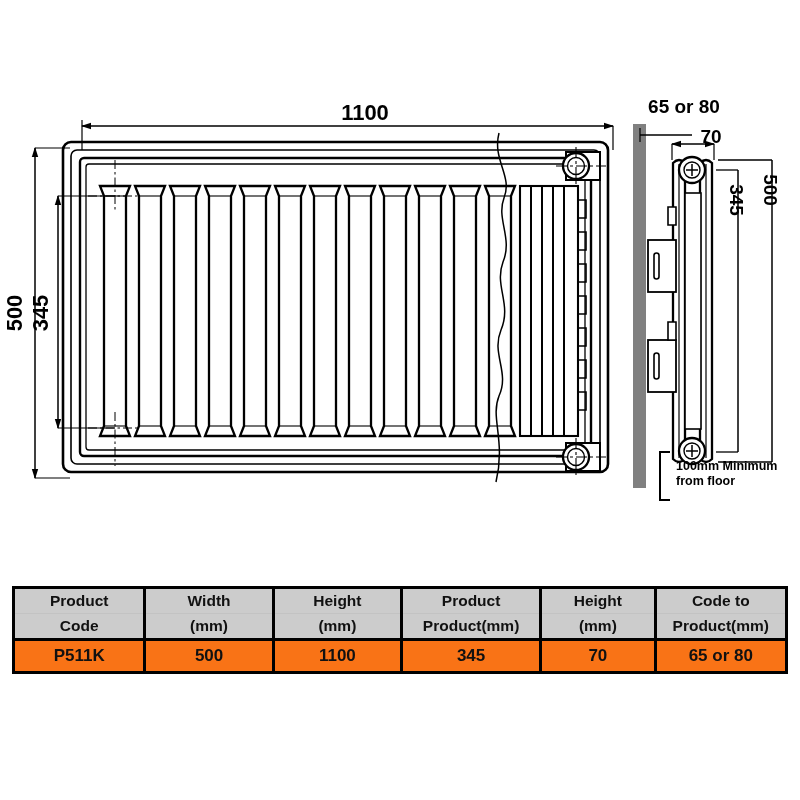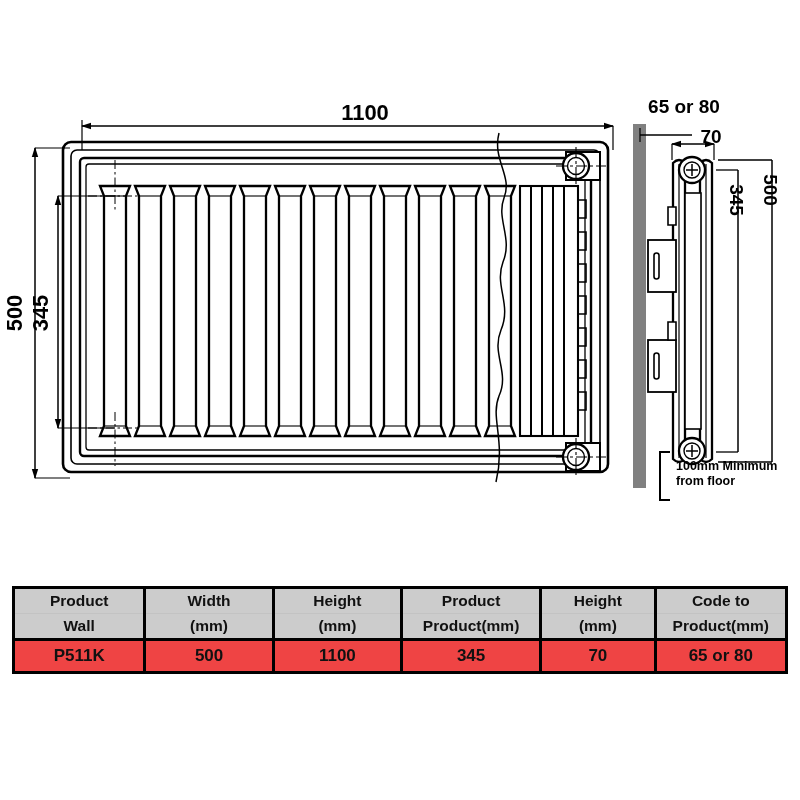--- a/index.html
+++ b/index.html
@@ -56,21 +56,21 @@
     line-height: 24px;
     padding: 0 2px;
   }
   table.spec tr.head-1 td {
     border-bottom: 1px solid #c3c3c3;
   }
   table.spec tr.head-2 td {
     border-bottom: 3px solid #000000;
   }
   table.spec tr.datarow td {
-    background: #ef4444;
+    background: #f97316;
     font-size: 17px;
     height: 28px;
     line-height: 28px;
   }
   .cell-small { font-size: 14px; }
 </style>
 </head>
 <body>
 
 <div id="stage">
@@ -323,21 +323,21 @@
       <tbody>
         <tr class="head head-1">
           <td>Product</td>
           <td>Width</td>
           <td>Height</td>
           <td>Product</td>
           <td>Height</td>
           <td>Code to</td>
         </tr>
         <tr class="head head-2">
-          <td>Wall</td>
+          <td>Code</td>
           <td>(mm)</td>
           <td>(mm)</td>
           <td class="cell-small">Product(mm)</td>
           <td>(mm)</td>
           <td class="cell-small">Product(mm)</td>
         </tr>
         <tr class="datarow">
           <td>P511K</td>
           <td>500</td>
           <td>1100</td>

